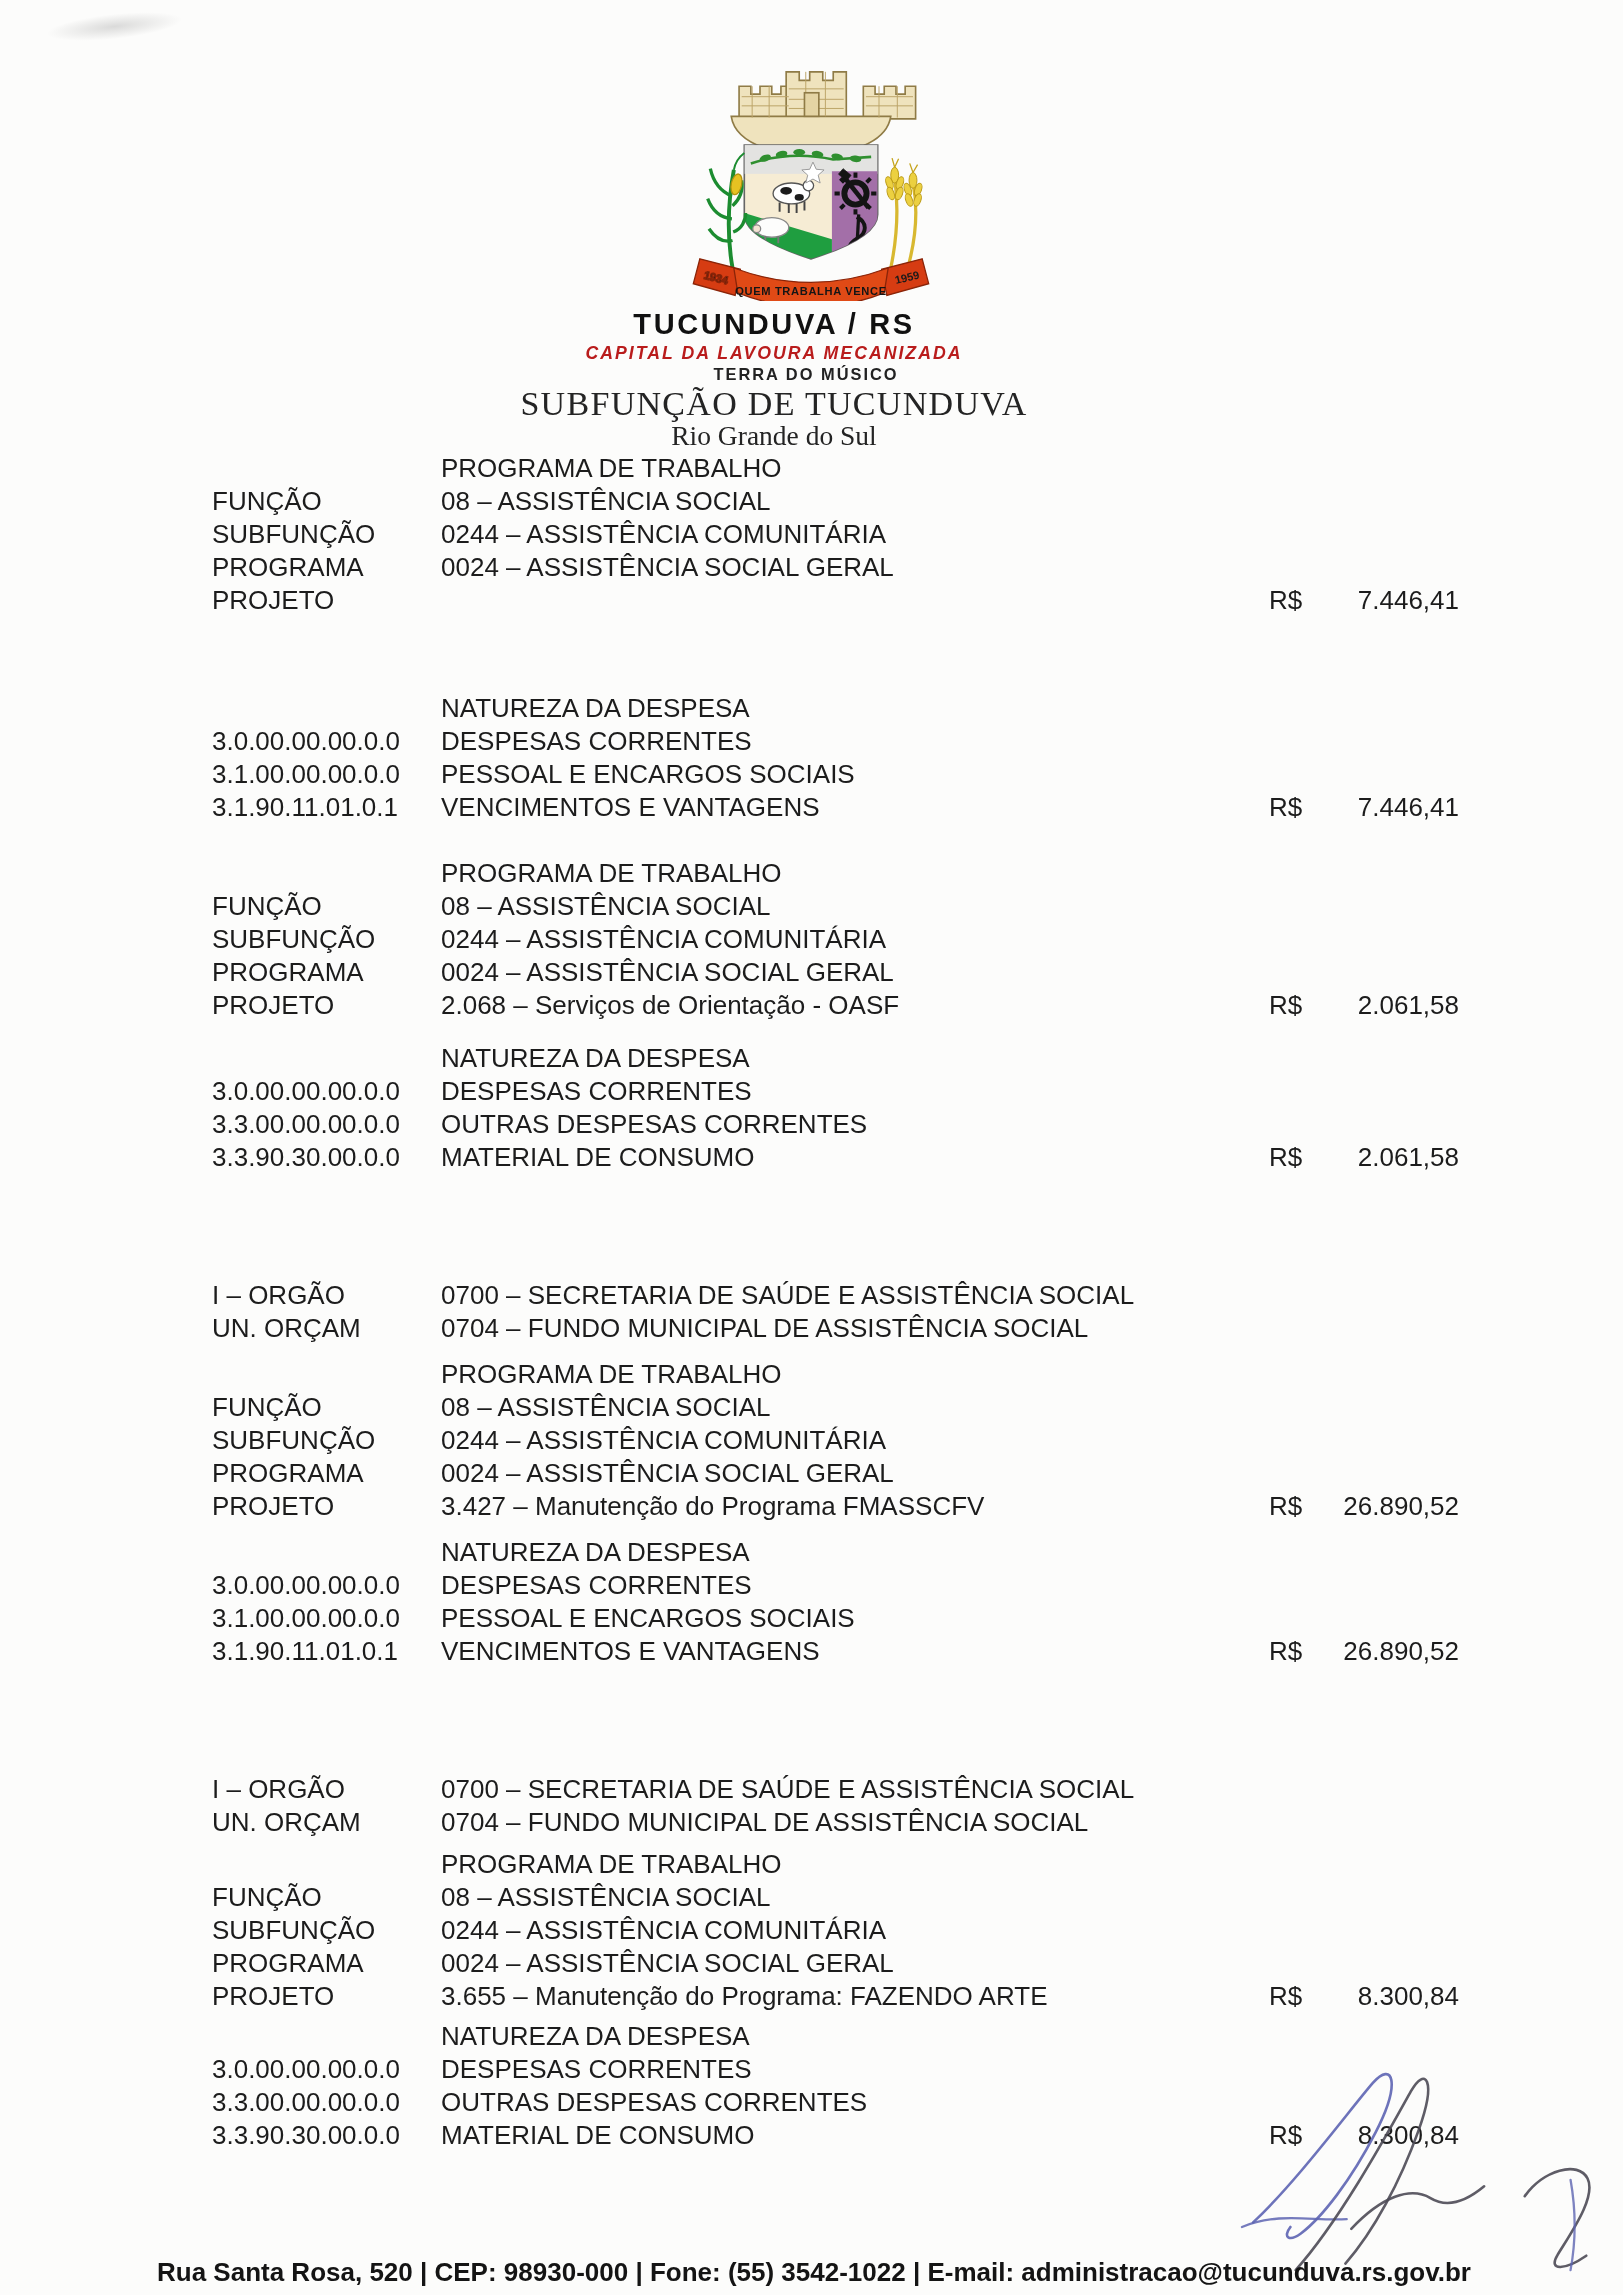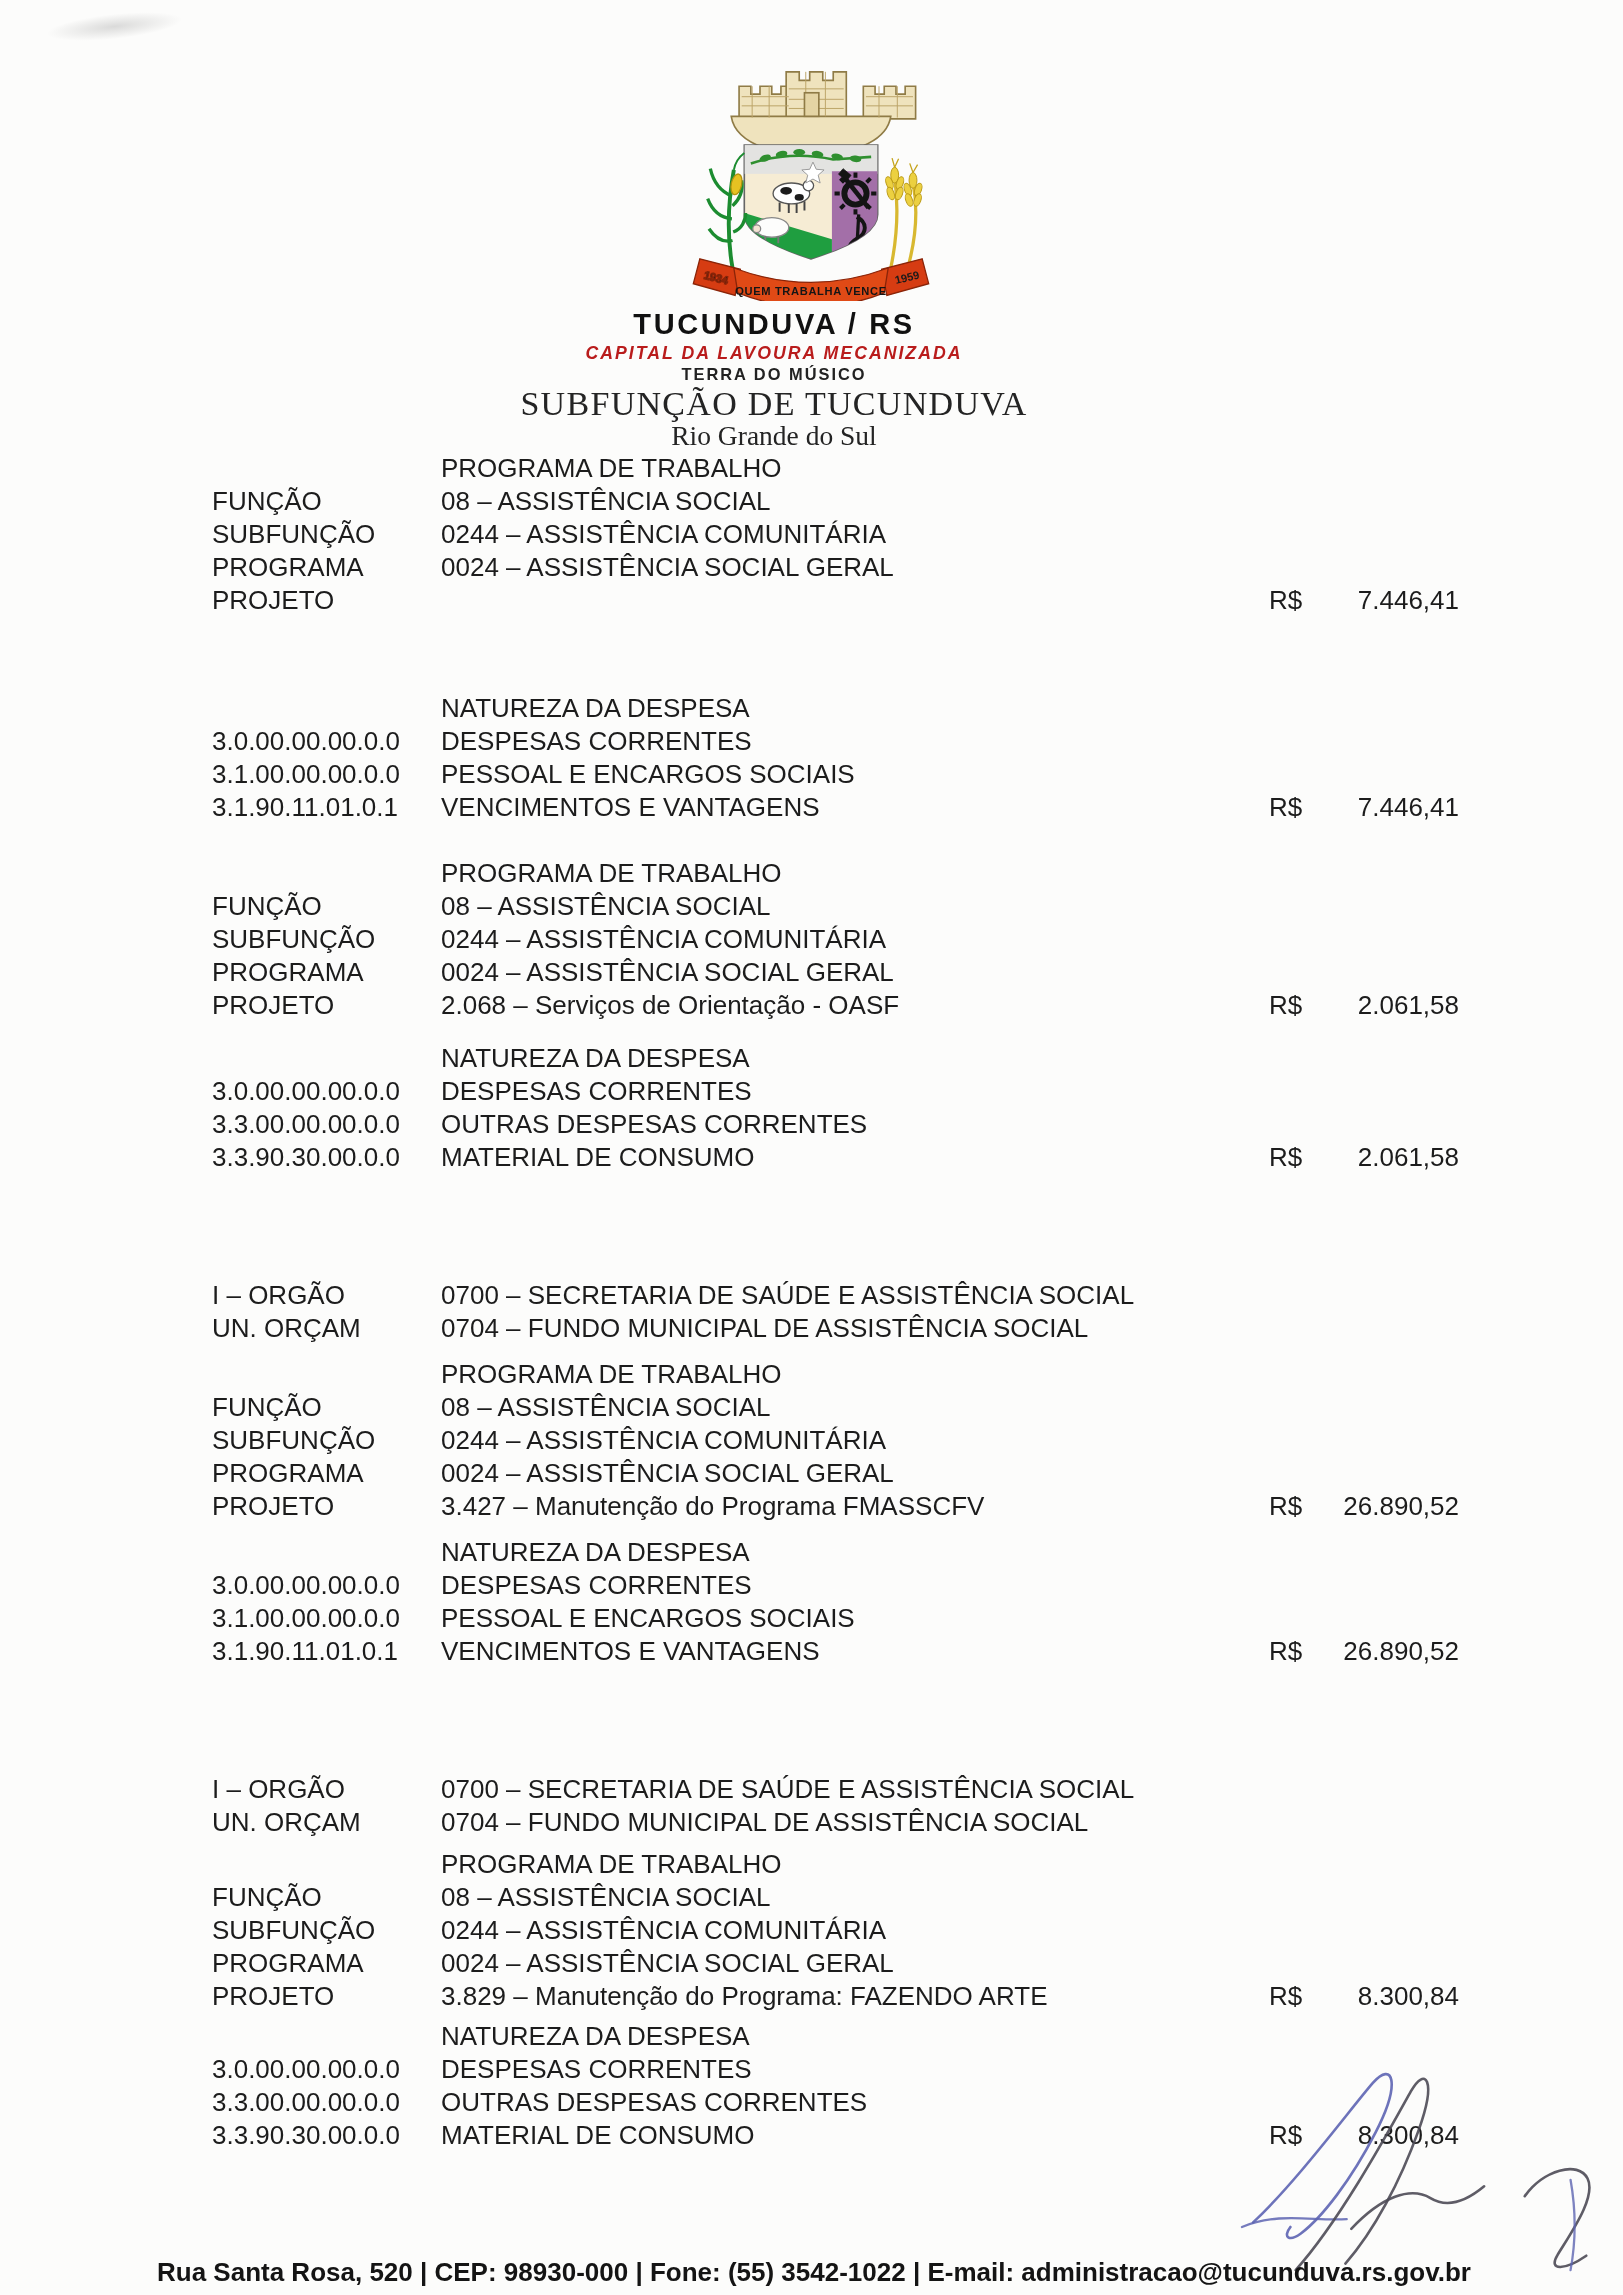--- a/index.html
+++ b/index.html
@@ -161,21 +161,21 @@
       <path d="M430,296 L368,312 L376,352 L440,334 Z" fill="#d63c12"></path>
       <path d="M142,310 Q260,354 378,310 L372,348 Q260,392 148,348 Z" fill="#e04a16"></path>
       <text x="96" y="330" font-size="17" font-weight="bold" fill="#1a1a1a" transform="rotate(14 112 324)">1934</text>
       <text x="388" y="330" font-size="17" font-weight="bold" fill="#1a1a1a" transform="rotate(-14 408 324)" stroke="none">1959</text>
       <text x="260" y="352" font-size="17" font-weight="bold" fill="#151515" text-anchor="middle" stroke="none" letter-spacing="1">QUEM TRABALHA VENCE</text>
     </g>
   </svg>
 
   <div class="hdr-text city" style="position:absolute;">TUCUNDUVA / RS</div>
   <div class="hdr-text cap1" style="position:absolute;">CAPITAL DA LAVOURA MECANIZADA</div>
-  <div class="hdr-text cap2" style="position:absolute;">TERRA DO MÚSICO</div>
+  <div class="hdr-text cap2" style="position:absolute;padding-left:32px;">TERRA DO MÚSICO</div>
   <div class="hdr-text muni" style="position:absolute;">SUBFUNÇÃO DE TUCUNDUVA</div>
   <div class="hdr-text state" style="position:absolute;">Rio Grande do Sul</div>
 
   <main class="sections">
       <section class="sec programa">
         <div class="title">PROGRAMA DE TRABALHO</div>
         <div class="row">
           <span class="c1">FUNÇÃO</span>
           <span class="c2">08 – ASSISTÊNCIA SOCIAL</span>
         </div>
@@ -315,21 +315,21 @@
         <div class="row">
           <span class="c1">SUBFUNÇÃO</span>
           <span class="c2">0244 – ASSISTÊNCIA COMUNITÁRIA</span>
         </div>
         <div class="row">
           <span class="c1">PROGRAMA</span>
           <span class="c2">0024 – ASSISTÊNCIA SOCIAL GERAL</span>
         </div>
         <div class="row">
           <span class="c1">PROJETO</span>
-          <span class="c2">3.829 – Manutenção do Programa: FAZENDO ARTE</span>
+          <span class="c2">3.655 – Manutenção do Programa: FAZENDO ARTE</span>
           <span class="cur">R$</span>
           <span class="amt">8.300,84</span>
         </div>
       </section>
       <section class="sec natureza">
         <div class="title">NATUREZA DA DESPESA</div>
         <div class="row">
           <span class="c1">3.0.00.00.00.0.0</span>
           <span class="c2">DESPESAS CORRENTES</span>
         </div>

